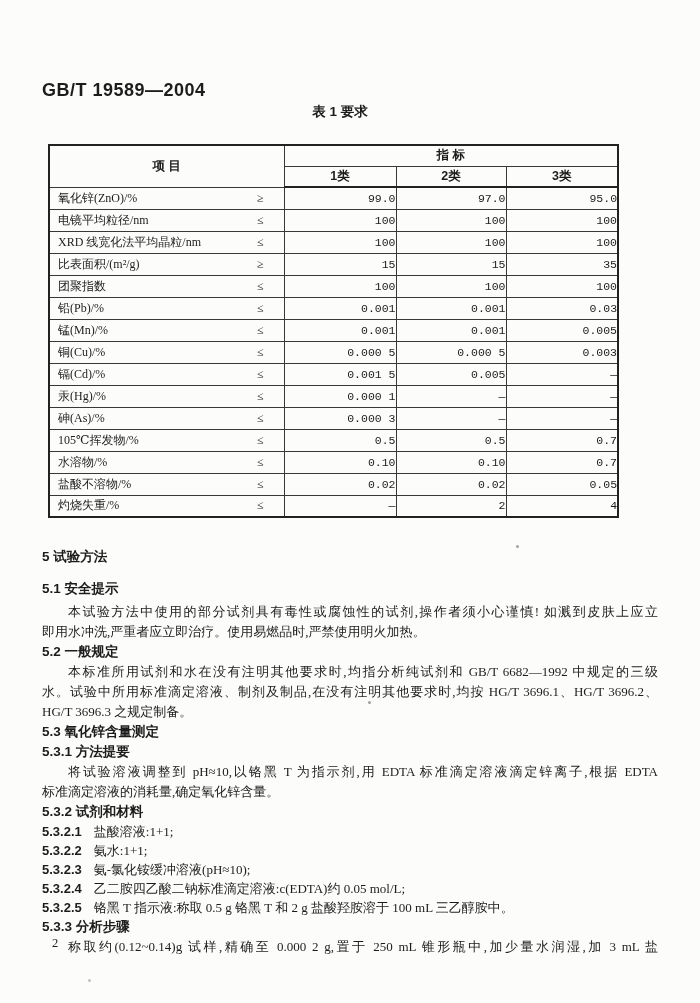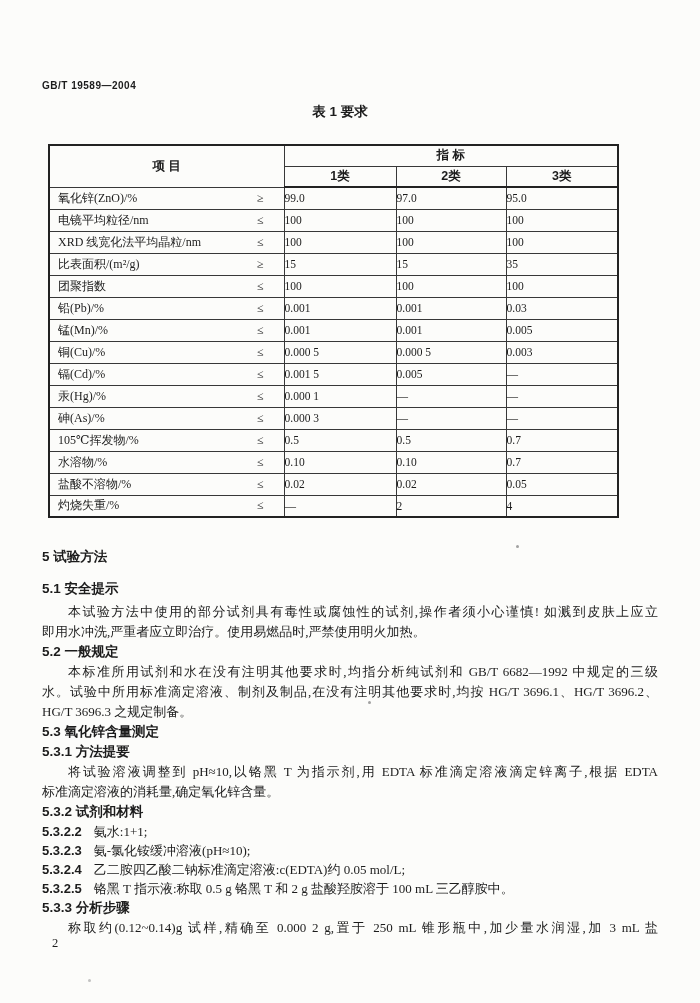--- a/index.html
+++ b/index.html
@@ -10,21 +10,21 @@
     font-family: "Liberation Serif", "DejaVu Serif", serif;
     position: relative;
     overflow: hidden;
   }
   .page { position: absolute; inset: 0; }
 
   
   .std-code {
     position: absolute; left: 42px; top: 80px;
     font-family: "Liberation Sans", sans-serif;
-    font-weight: bold; font-size: 10px; letter-spacing: 0.5px;
+    font-weight: bold; font-size: 18px; letter-spacing: 0.5px;
   }
 
   
   .table-title {
     position: absolute; top: 103px; left: 340px;
     transform: translateX(-50%);
     font-family: "Liberation Sans", sans-serif;
     font-weight: bold; font-size: 13.5px; white-space: nowrap;
   }
 
@@ -43,21 +43,21 @@
     font-weight: bold; font-size: 12.5px; text-align: center; height: 21px;
   }
   table.spec thead tr.classes-row th { border-bottom: 2px solid #222; }
   table.spec td { height: 22px; }
   td.item .cellflex {
     display: flex; justify-content: space-between; align-items: center;
     padding: 0 20px 0 8px; height: 18px;
   }
   td.item .iname { font-size: 12px; white-space: nowrap; overflow: hidden; }
   td.item .iop { font-size: 12px; }
-  td.val { text-align: left; font-size: 11.5px; font-family: Liberation Serif, serif; }
+  td.val { text-align: right; font-size: 11.5px; font-family: Liberation Mono, monospace; }
 
   
   .doc {
     position: absolute; left: 42px; top: 547px; width: 616px;
     font-size: 13px;
   }
   .sec {
     font-family: "Liberation Sans", sans-serif;
     font-weight: bold; font-size: 13.5px; line-height: 20px;
   }
@@ -287,20 +287,23 @@
     <div class="pline indent">本标准所用试剂和水在没有注明其他要求时,均指分析纯试剂和 GB/T 6682—1992 中规定的三级</div>
     <div class="pline">水。试验中所用标准滴定溶液、制剂及制品,在没有注明其他要求时,均按 HG/T 3696.1、HG/T 3696.2、</div>
     <div class="pline last">HG/T 3696.3 之规定制备。</div>
     <div class="sec">5.3  氧化锌含量测定</div>
     <div class="sec">5.3.1  方法提要</div>
     <div class="pline indent">将试验溶液调整到 pH≈10,以铬黑 T 为指示剂,用 EDTA 标准滴定溶液滴定锌离子,根据 EDTA</div>
     <div class="pline last">标准滴定溶液的消耗量,确定氧化锌含量。</div>
     <div class="sec">5.3.2  试剂和材料</div>
 
     <div class="clause">
+      <b class="cnum">5.3.2.1</b><span>盐酸溶液:1+1;</span>
+    </div>
+    <div class="clause">
       <b class="cnum">5.3.2.2</b><span>氨水:1+1;</span>
     </div>
     <div class="clause">
       <b class="cnum">5.3.2.3</b><span>氨-氯化铵缓冲溶液(pH≈10);</span>
     </div>
     <div class="clause">
       <b class="cnum">5.3.2.4</b><span>乙二胺四乙酸二钠标准滴定溶液:c(EDTA)约 0.05 mol/L;</span>
     </div>
     <div class="clause">
       <b class="cnum">5.3.2.5</b><span>铬黑 T 指示液:称取 0.5 g 铬黑 T 和 2 g 盐酸羟胺溶于 100 mL 三乙醇胺中。</span>

